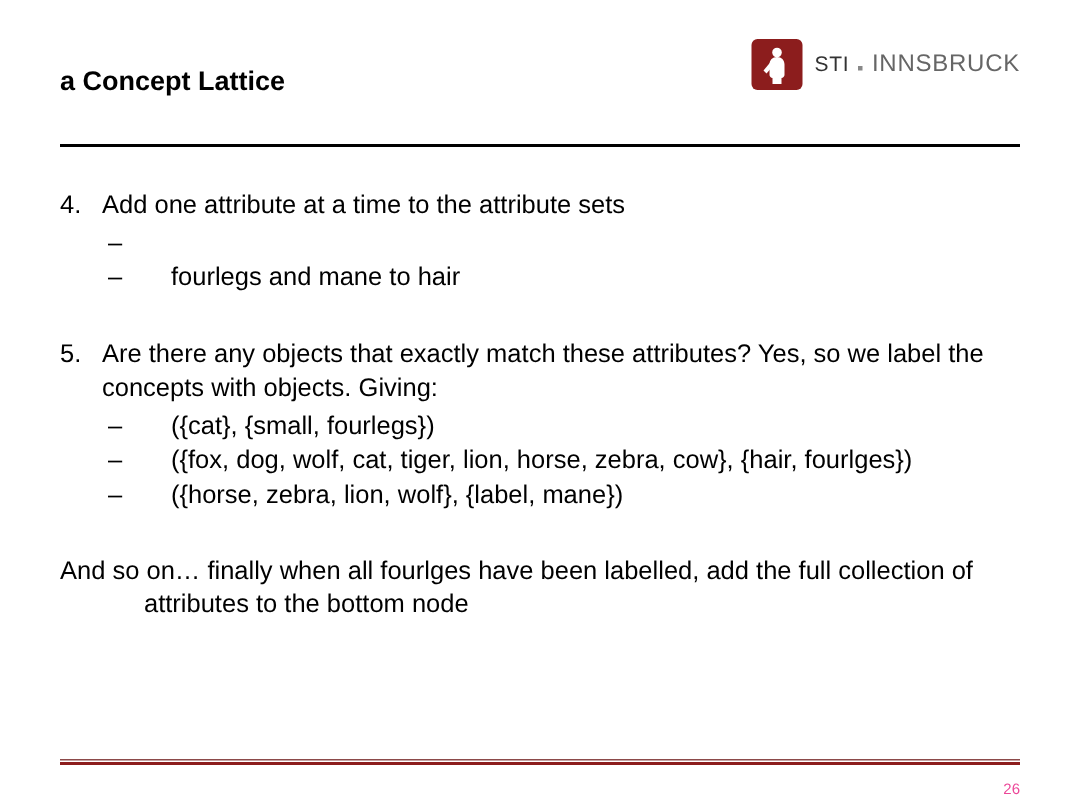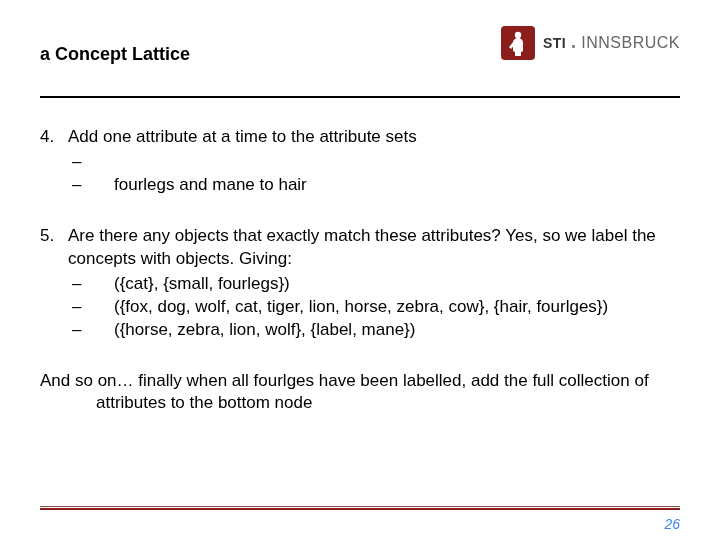--- a/index.html
+++ b/index.html
@@ -50,21 +50,21 @@
     top: 4px;
     left: 7px;
   }
   .logo-text {
     display: flex;
     align-items: baseline;
     gap: 4px;
     font-size: 14px;
   }
   .logo-sti {
-    font-weight: bold;
+    font-weight: normal;
     color: #333;
     letter-spacing: 0.5px;
   }
   .logo-sep {
     width: 3px;
     height: 3px;
     background: #888;
     display: inline-block;
     margin: 0 2px 3px 2px;
   }
@@ -132,24 +132,23 @@
     margin-bottom: 1px;
   }
   .footer-rule .thick {
     border-top: 2px solid #8c1d1d;
     height: 0;
   }
   .page-num {
     position: absolute;
     right: 40px;
     bottom: 8px;
-    font-size: 14px;
-    color: #3b82f6;
+    font-size: 10px;
+    color: #ec4899;
     font-weight: normal;
-    font-style: italic;
   }
 </style>
 </head>
 <body>
 
 <div class="slide">
 
   <div class="header">
     <div class="title">
       <br>

